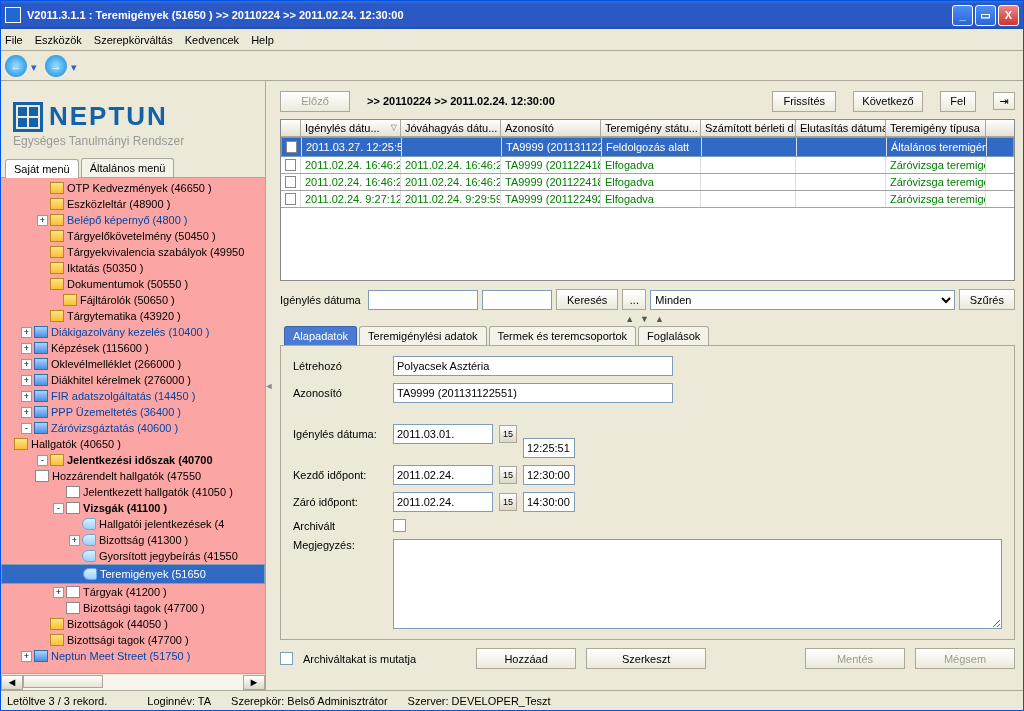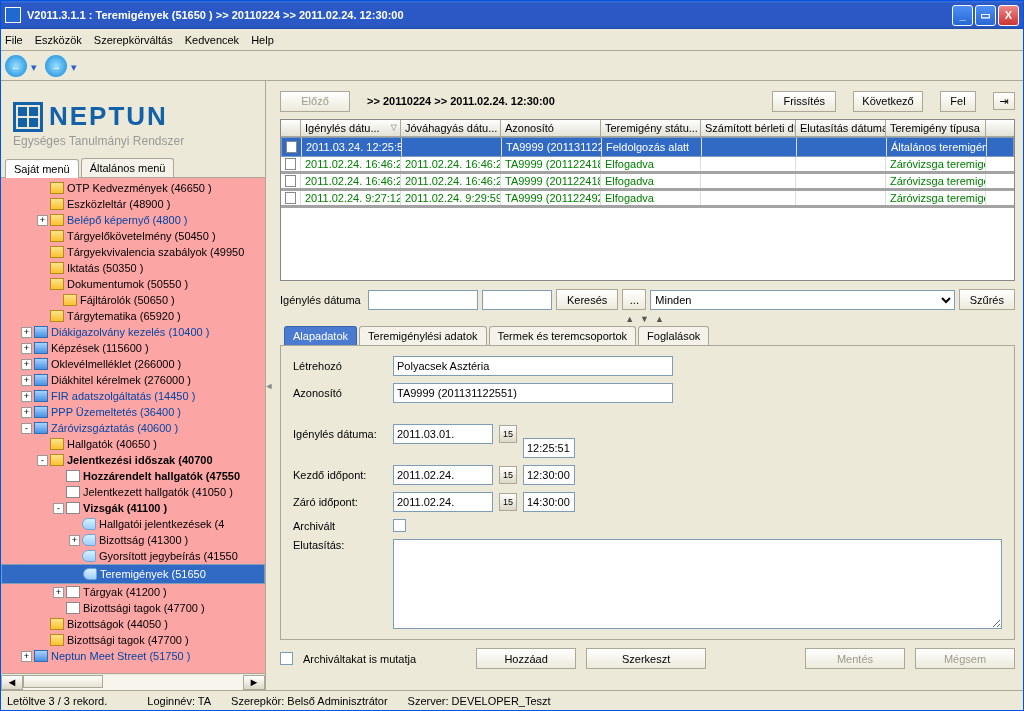--- a/index.html
+++ b/index.html
@@ -47,21 +47,21 @@
   .topbar { display:flex; align-items:center; gap:17px; height:28px; }
   .btn { background:linear-gradient(#fff,#eceadb); border:1px solid #aca899; padding:2px 10px; height:21px; display:flex; align-items:center; justify-content:center; }
   .btn.dis { color:#9e9a8a; }
   .crumb { font-weight:bold; }
   .spacer { flex:1; }
   .pin { width:20px; height:18px; }
   .grid { border:1px solid #888; background:#fff; margin-top:4px; }
   .grid-head { display:flex; background:linear-gradient(#fefefe,#e4e2d5); border-bottom:1px solid #aca899; }
   .gh { border-right:1px solid #aca899; padding:2px 4px; overflow:hidden; white-space:nowrap; position:relative; }
   .gh.sort::after { content:"▽"; font-size:8px; color:#777; position:absolute; right:3px; top:3px; }
-  .grow { display:flex; border-bottom:3px solid #a3a3a3; height:17px; align-items:center; }
+  .grow { display:flex; border-bottom:1px solid #a3a3a3; height:17px; align-items:center; }
   .grow.sel { background:#316ac5; color:#fff; }
   .gc { border-right:1px solid #ddd; padding:0 4px; overflow:hidden; white-space:nowrap; height:100%; display:flex; align-items:center; }
   .grow .chk { width:12px; height:12px; border:1px solid #888; background:#fff; margin:auto; }
   .grow.green { color:#008000; }
   .c0 { width:20px; }
   .c1 { width:100px; }
   .c2 { width:100px; }
   .c3 { width:100px; }
   .c4 { width:100px; }
   .c5 { width:95px; }
@@ -167,21 +167,21 @@
             <span class="">Dokumentumok (50550  )</span>
           </div>
           <div class="tree-row" style="padding-left: 49px;">
             <span class="twspace"></span>
             <span class="ficon y"></span>
             <span class="">Fájltárolók (50650  )</span>
           </div>
           <div class="tree-row" style="padding-left: 36px;">
             <span class="twspace"></span>
             <span class="ficon y"></span>
-            <span class="">Tárgytematika (65920  )</span>
+            <span class="">Tárgytematika (43920  )</span>
           </div>
           <div class="tree-row" style="padding-left: 20px;">
             <span class="tw">+</span>
             <span class="ficon b"></span>
             <span class="link">Diákigazolvány kezelés (10400  )</span>
           </div>
           <div class="tree-row" style="padding-left: 20px;">
             <span class="tw">+</span>
             <span class="ficon b"></span>
             <span class="">Képzések (115600  )</span>
@@ -204,31 +204,31 @@
           <div class="tree-row" style="padding-left: 20px;">
             <span class="tw">+</span>
             <span class="ficon b"></span>
             <span class="link">PPP Üzemeltetés (36400  )</span>
           </div>
           <div class="tree-row" style="padding-left: 20px;">
             <span class="tw">-</span>
             <span class="ficon b"></span>
             <span class="link">Záróvizsgáztatás (40600  )</span>
           </div>
-          <div class="tree-row" style="padding-left: 36px;">
+          <div class="tree-row" style="">
             <span class="twspace"></span>
             <span class="ficon y"></span>
             <span class="">Hallgatók (40650  )</span>
           </div>
           <div class="tree-row" style="padding-left: 36px;">
             <span class="tw">-</span>
             <span class="ficon y"></span>
             <span class="bold">Jelentkezési időszak (40700</span>
           </div>
-          <div class="tree-row" style="padding-left: 52px; font-weight: bold;">
+          <div class="tree-row" style="padding-left: 21px;">
             <span class="twspace"></span>
             <span class="ficon d"></span>
             <span class="">Hozzárendelt hallgatók (47550</span>
           </div>
           <div class="tree-row" style="padding-left: 52px;">
             <span class="twspace"></span>
             <span class="ficon d"></span>
             <span class="">Jelentkezett hallgatók (41050  )</span>
           </div>
           <div class="tree-row" style="padding-left: 52px;">
@@ -312,21 +312,21 @@
             <div class="gh c4">Teremigény státu...</div>
             <div class="gh c5">Számított bérleti díj</div>
             <div class="gh c6">Elutasítás dátuma</div>
             <div class="gh c7">Teremigény típusa</div>
           </div>
         <div id="gbody">
             <div class="grow sel">
               <div class="gc c0">
                 <div class="chk"></div>
               </div>
-              <div class="gc c1">2011.03.24. 12:25:5</div>
+              <div class="gc c1">2011.03.27. 12:25:5</div>
               <div class="gc c2"></div>
               <div class="gc c3">TA9999 (201131122</div>
               <div class="gc c4">Feldolgozás alatt</div>
               <div class="gc c5"></div>
               <div class="gc c6"></div>
               <div class="gc c7">Általános teremigény</div>
             </div>
             <div class="grow green">
               <div class="gc c0">
                 <div class="chk"></div>
@@ -407,21 +407,21 @@
           <div class="lab">Záró időpont:</div>
           <input class="txt" style="width: 100px;" value="2011.02.24.">
           <div class="datebtn">15</div>
           <input class="txt" style="width: 52px;" value="14:30:00">
         </div>
         <div class="frow">
           <div class="lab">Archivált</div>
           <div class="chkbox"></div>
         </div>
         <div class="frow" style="align-items:flex-start">
-          <div class="lab">Elutasítás:</div>
+          <div class="lab">Megjegyzés:</div>
           <textarea class="memo" style="width: 560px; height: 90px;"></textarea>
         </div>
       </div>
       <div class="botbar">
         <div class="chkbox"></div>
         <span>Archiváltakat is mutatja</span>
         <div style="width:40px"></div>
         <div class="btn" style="width:100px">Hozzáad</div>
         <div class="btn" style="width:120px">Szerkeszt</div>
         <div class="spacer"></div>

